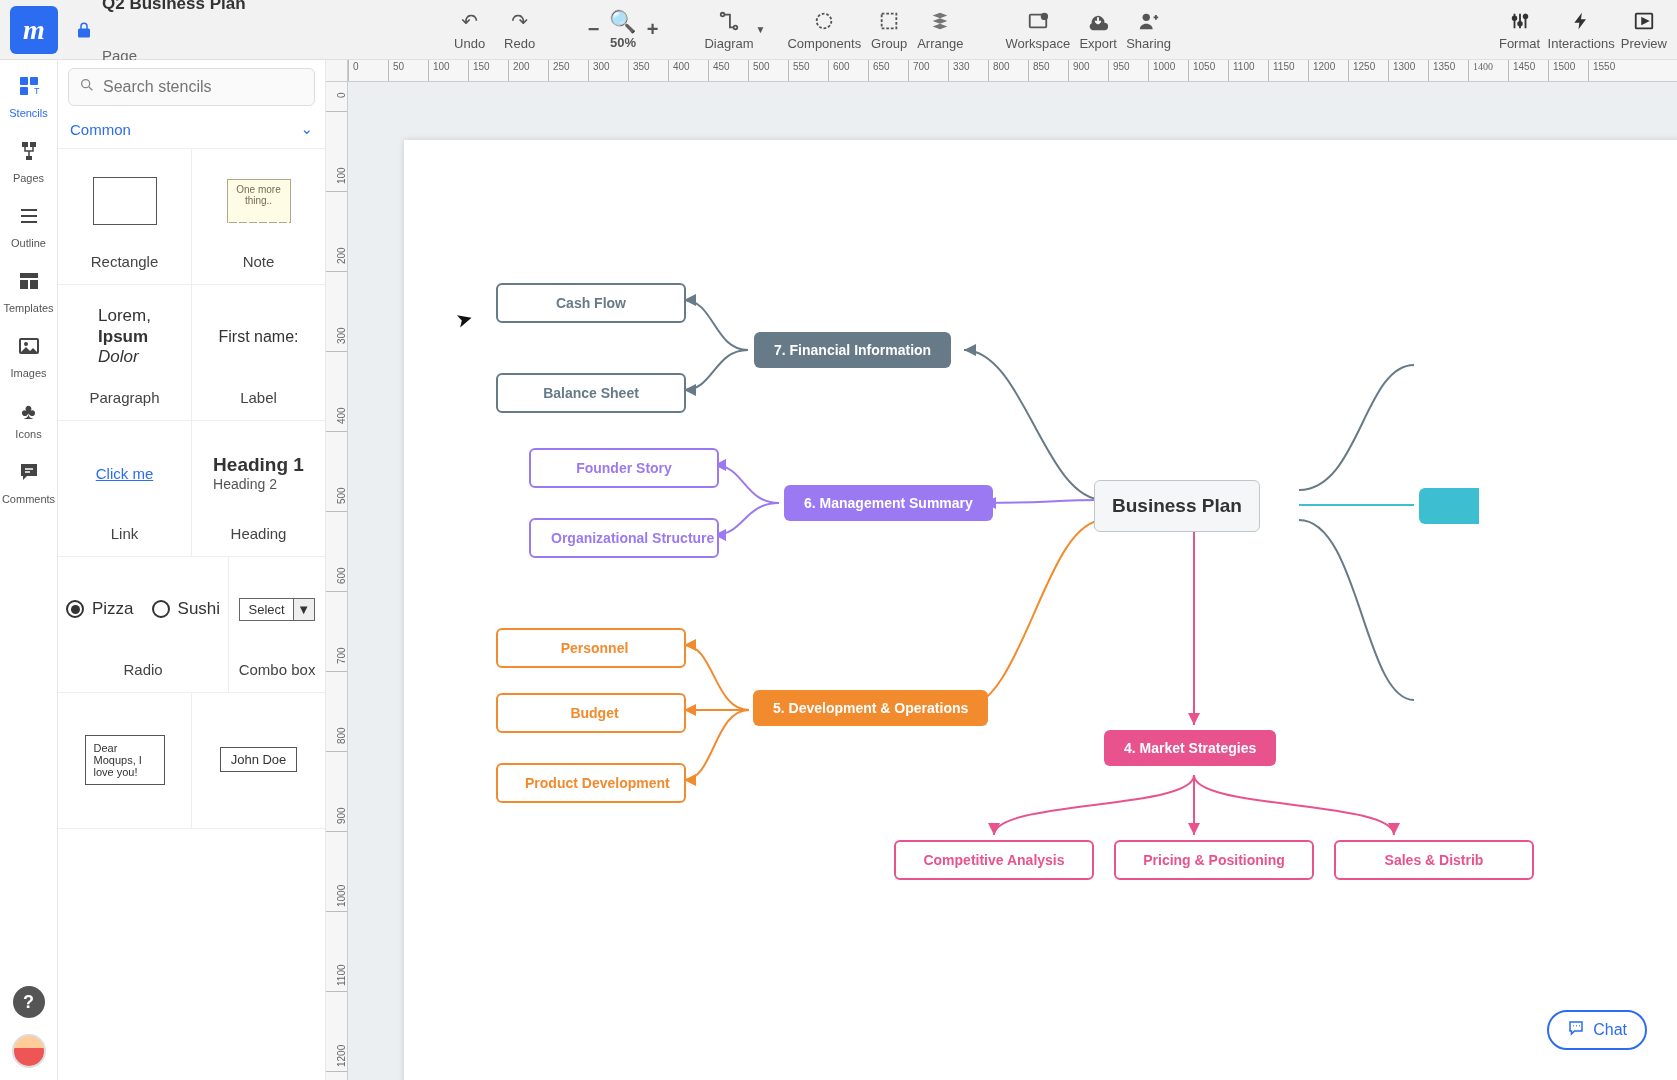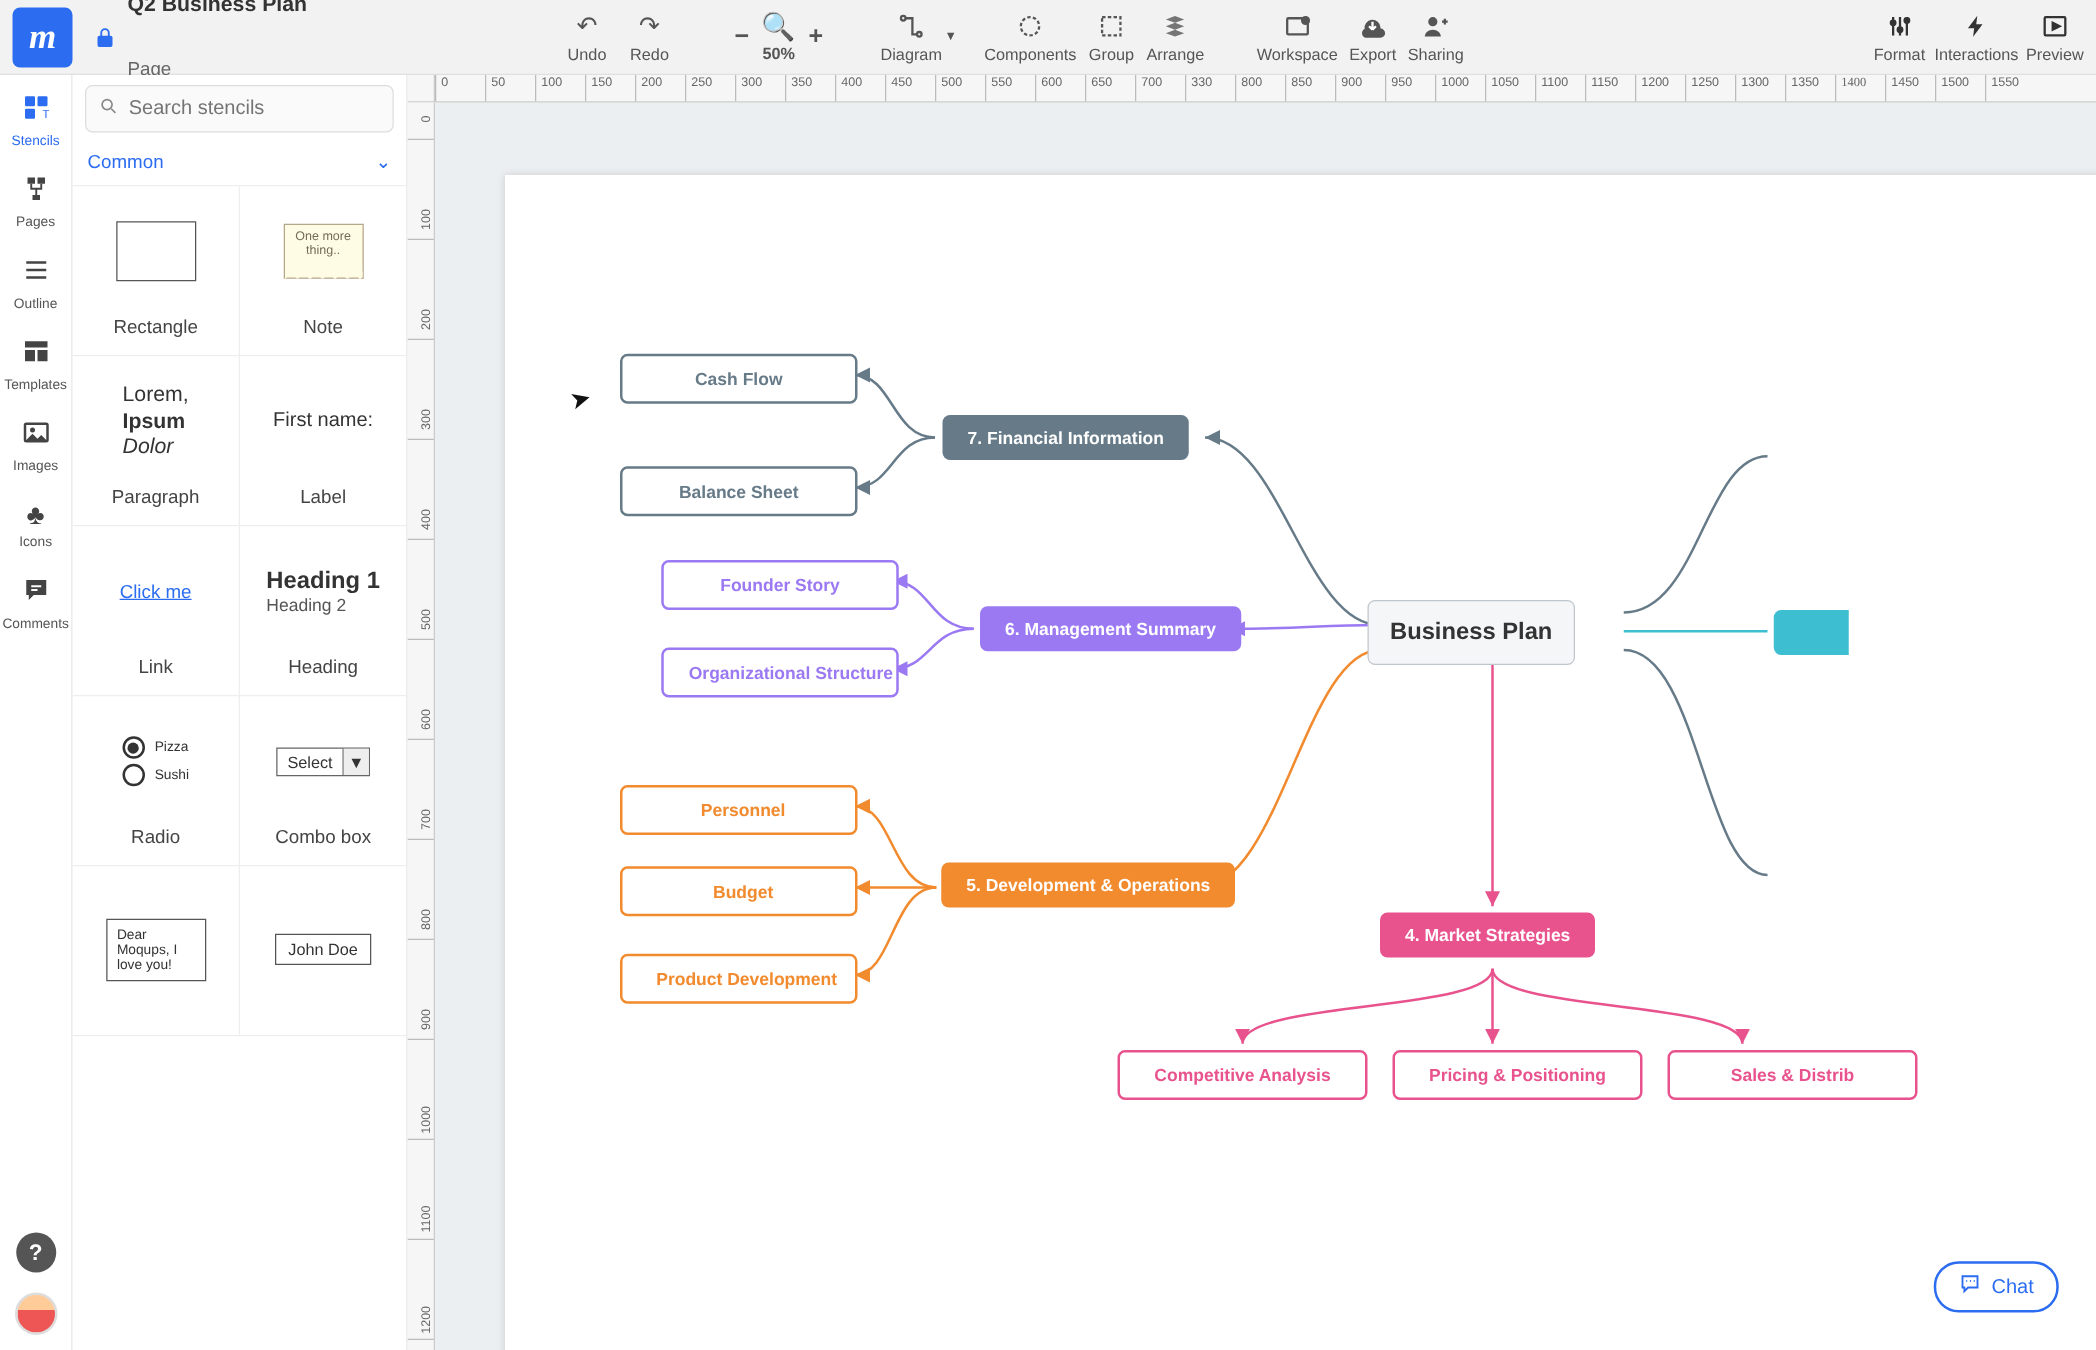--- a/index.html
+++ b/index.html
@@ -52,21 +52,21 @@
 .prev-para { text-align: left; font-size: 17px; line-height: 1.2; }
 .prev-para .b { font-weight: bold; }
 .prev-para .i { font-style: italic; }
 .prev-link { color: #2b6cf0; text-decoration: underline; font-size: 15px; }
 .prev-heading { text-align: left; }
 .prev-heading .h1 { font-size: 19px; font-weight: 700; }
 .prev-heading .h2 { font-size: 14px; color: #555; }
 .prev-btn { border: 1px solid #888; border-radius: 4px; padding: 5px 14px; font-size: 14px; background: #f7f7f7; }
 .prev-check { display: flex; align-items: center; gap: 8px; font-size: 15px; }
 .prev-check .box { width: 18px; height: 18px; border: 2px solid #333; border-radius: 3px; display: flex; align-items: center; justify-content: center; font-size: 14px; }
-.prev-radio { display: flex; flex-direction: column; gap: 4px; font-size: 11px; }
+.prev-radio { display: flex; flex-direction: row; gap: 18px; font-size: 17px; }
 .prev-radio .opt { display: flex; align-items: center; gap: 8px; }
 .prev-radio .r { width: 18px; height: 18px; border: 2px solid #333; border-radius: 50%; display:flex; align-items:center; justify-content:center;}
 .prev-radio .r.sel::after { content:""; width: 9px; height: 9px; background:#333; border-radius:50%;}
 .prev-select { display:flex; border:1px solid #666; font-size:13px; }
 .prev-select .sval { padding: 3px 8px; border-right:1px solid #666;}
 .prev-select .sarr { width:20px; background:#eee; display:flex; align-items:center; justify-content:center;}
 .prev-speech { border:1px solid #555; padding:6px 8px; font-size:11px; position: relative; text-align:left; width: 80px;}
 .prev-input { border:1px solid #555; padding: 4px 10px; font-size: 13px; }
 
 

